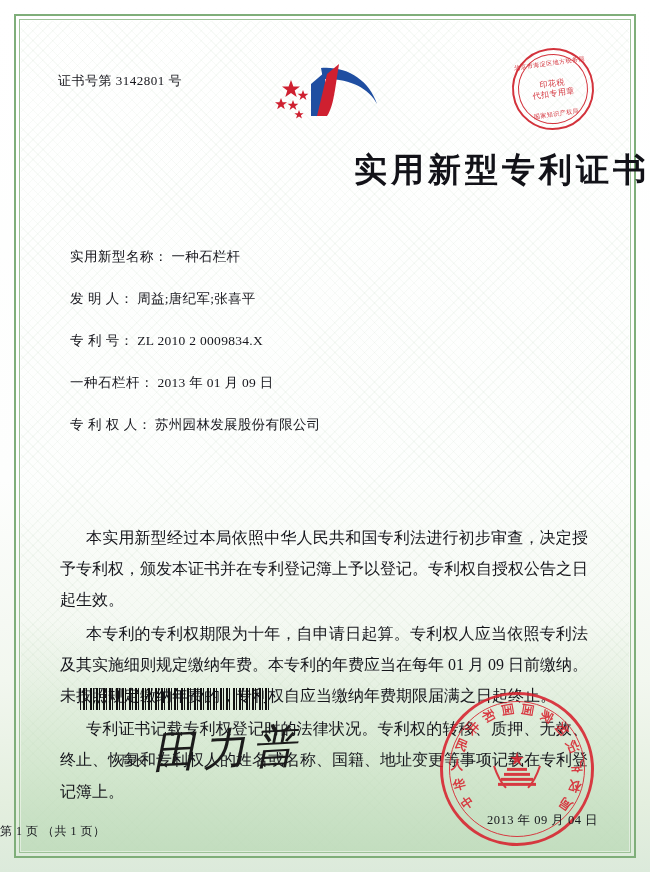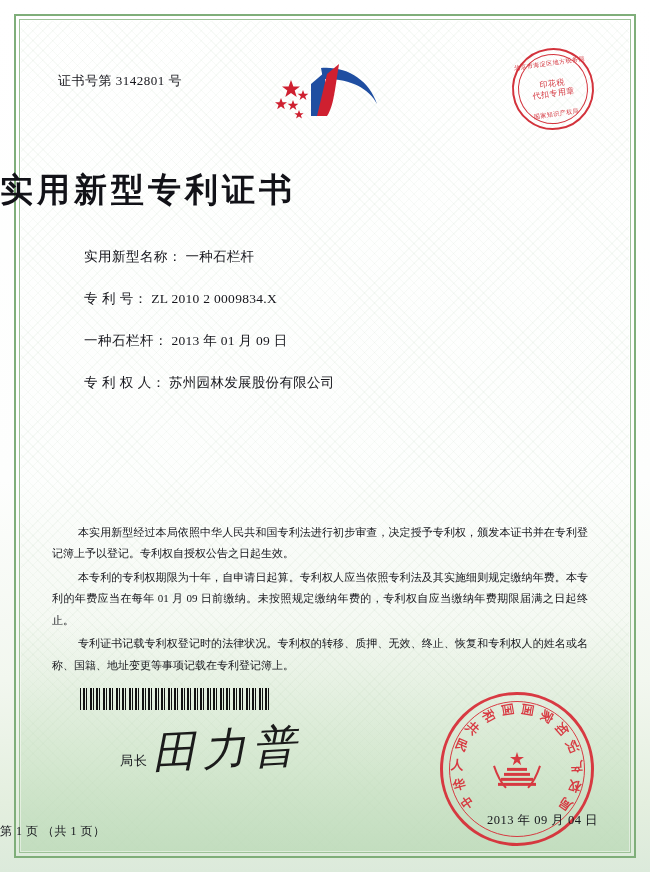--- a/index.html
+++ b/index.html
@@ -103,53 +103,53 @@
     position: absolute;
     left: 0; right: 0;
     top: 58px;
     height: 76px;
   }
   .logo svg { display: block; margin: 0 auto; }
 
   .title {
     position: absolute;
     left: 0; right: 0;
-    top: 168px;
-    text-align: left;
+    top: 148px;
+    text-align: right;
     font-size: 33px;
     font-weight: bold;
     letter-spacing: 4px;
     color: #121218;
     font-family: "Liberation Serif", serif;
   }
 
   
   .fields {
     position: absolute;
-    left: 84px;
+    left: 70px;
     top: 248px;
     right: 60px;
     font-size: 13.5px;
     color: #16161c;
   }
   .field-row {
     margin-bottom: 23px;
     line-height: 1.4;
     white-space: nowrap;
   }
   .field-label { letter-spacing: 0.5px; }
   .field-value { letter-spacing: 0.3px; }
 
   
   .paragraphs {
     position: absolute;
-    left: 52px;
+    left: 60px;
     right: 62px;
     top: 522px;
-    font-size: 11px;
+    font-size: 16px;
     line-height: 1.95;
     text-align: justify;
     color: #16161c;
   }
   .paragraphs p {
     margin: 0 0 2px 0;
     text-indent: 26px;
   }
 
   
@@ -286,20 +286,24 @@
       </g>
     </svg>
   </div>
 
   <div class="title">实用新型专利证书</div>
 
   <div class="fields">
     <div class="field-row">
       <span class="field-label">实用新型名称：</span>
       <span class="field-value">一种石栏杆</span>
+    </div>
+    <div class="field-row">
+      <span class="field-label">发  明  人：</span>
+      <span class="field-value">周益;唐纪军;张喜平</span>
     </div>
     <div class="field-row">
       <span class="field-label">专  利  号：</span>
       <span class="field-value">ZL 2010 2 0009834.X</span>
     </div>
     <div class="field-row">
       <span class="field-label">一种石栏杆：</span>
       <span class="field-value">2013 年 01 月 09 日</span>
     </div>
     <div class="field-row">

